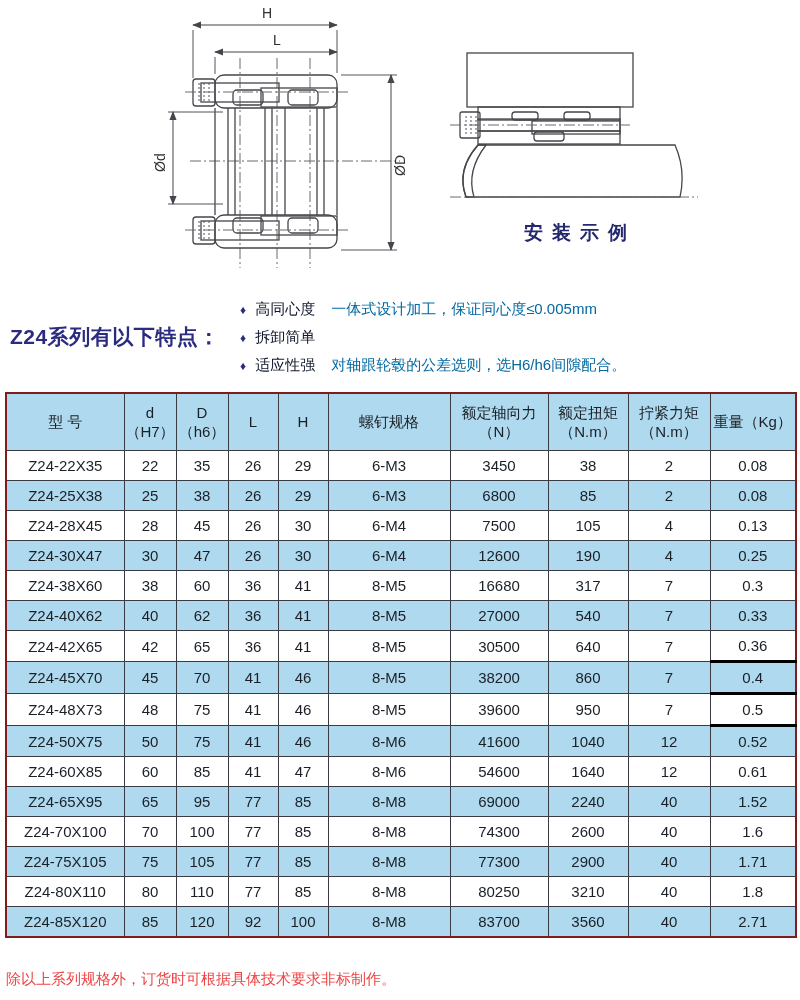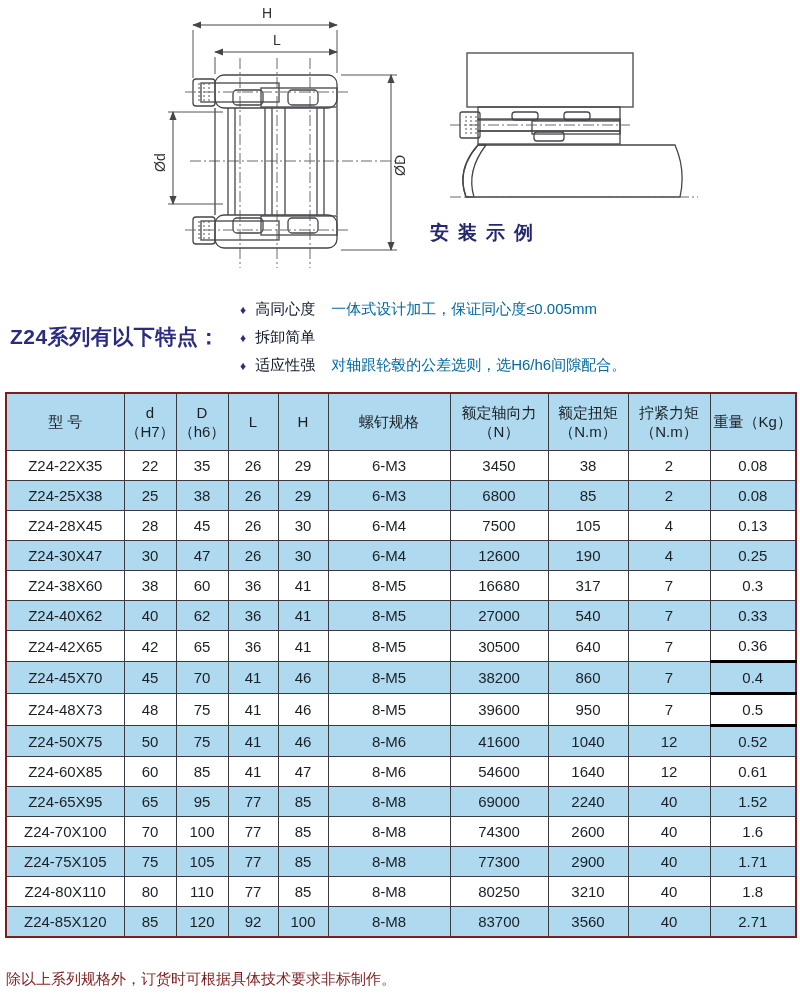--- a/index.html
+++ b/index.html
@@ -8,21 +8,21 @@
     font-family:"Liberation Sans","DejaVu Sans",sans-serif;
     position:relative;
   }
   .page { position:relative; width:800px; height:1000px; }
 
   
   .drawings { position:absolute; top:0; left:0; width:800px; height:285px; }
   .drawing-left { position:absolute; left:145px; top:0; }
   .drawing-right { position:absolute; left:430px; top:28px; width:300px; height:222px; }
   .install-caption {
-    position:absolute; left:0; top:192px; width:300px; text-align:left;
+    position:absolute; left:0; top:192px; width:300px; text-align:center;
     font-size:19px; font-weight:bold; color:#23296b; letter-spacing:9px;
   }
   svg .ln   { stroke:#45454b; stroke-width:1.3; fill:none; }
   svg .thin { stroke:#55555c; stroke-width:1; fill:none; }
   svg .cl   { stroke:#6a6a70; stroke-width:1; fill:none; stroke-dasharray:11 3 2 3; }
   svg .thr  { stroke:#55555c; stroke-width:1; fill:none; stroke-dasharray:2 2; }
   svg .dim  { stroke:#45454b; stroke-width:1; fill:none; }
   svg .dimtxt { font-size:14px; fill:#2e2e34; font-family:"Liberation Sans",sans-serif; }
 
   
@@ -51,21 +51,21 @@
   
   table.spec tbody tr:nth-child(8)  td:last-child,
   table.spec tbody tr:nth-child(9)  td:last-child,
   table.spec tbody tr:nth-child(10) td:last-child { border-top:3px solid #000; }
 
   col.c0{width:118px} col.c1{width:52px} col.c2{width:52px} col.c3{width:50px}
   col.c4{width:50px} col.c5{width:122px} col.c6{width:98px} col.c7{width:80px}
   col.c8{width:82px} col.c9{width:86px}
 
   
-  .footnote { position:absolute; top:970px; left:6px; font-size:15px; color:#7f1d1d; }
+  .footnote { position:absolute; top:970px; left:6px; font-size:15px; color:#ef4444; }
 </style>
 </head>
 <body>
 
 <div class="page">
 
   <div class="drawings">
 
     <svg class="drawing-left" width="280" height="285" viewBox="0 0 280 285">
       <defs>

